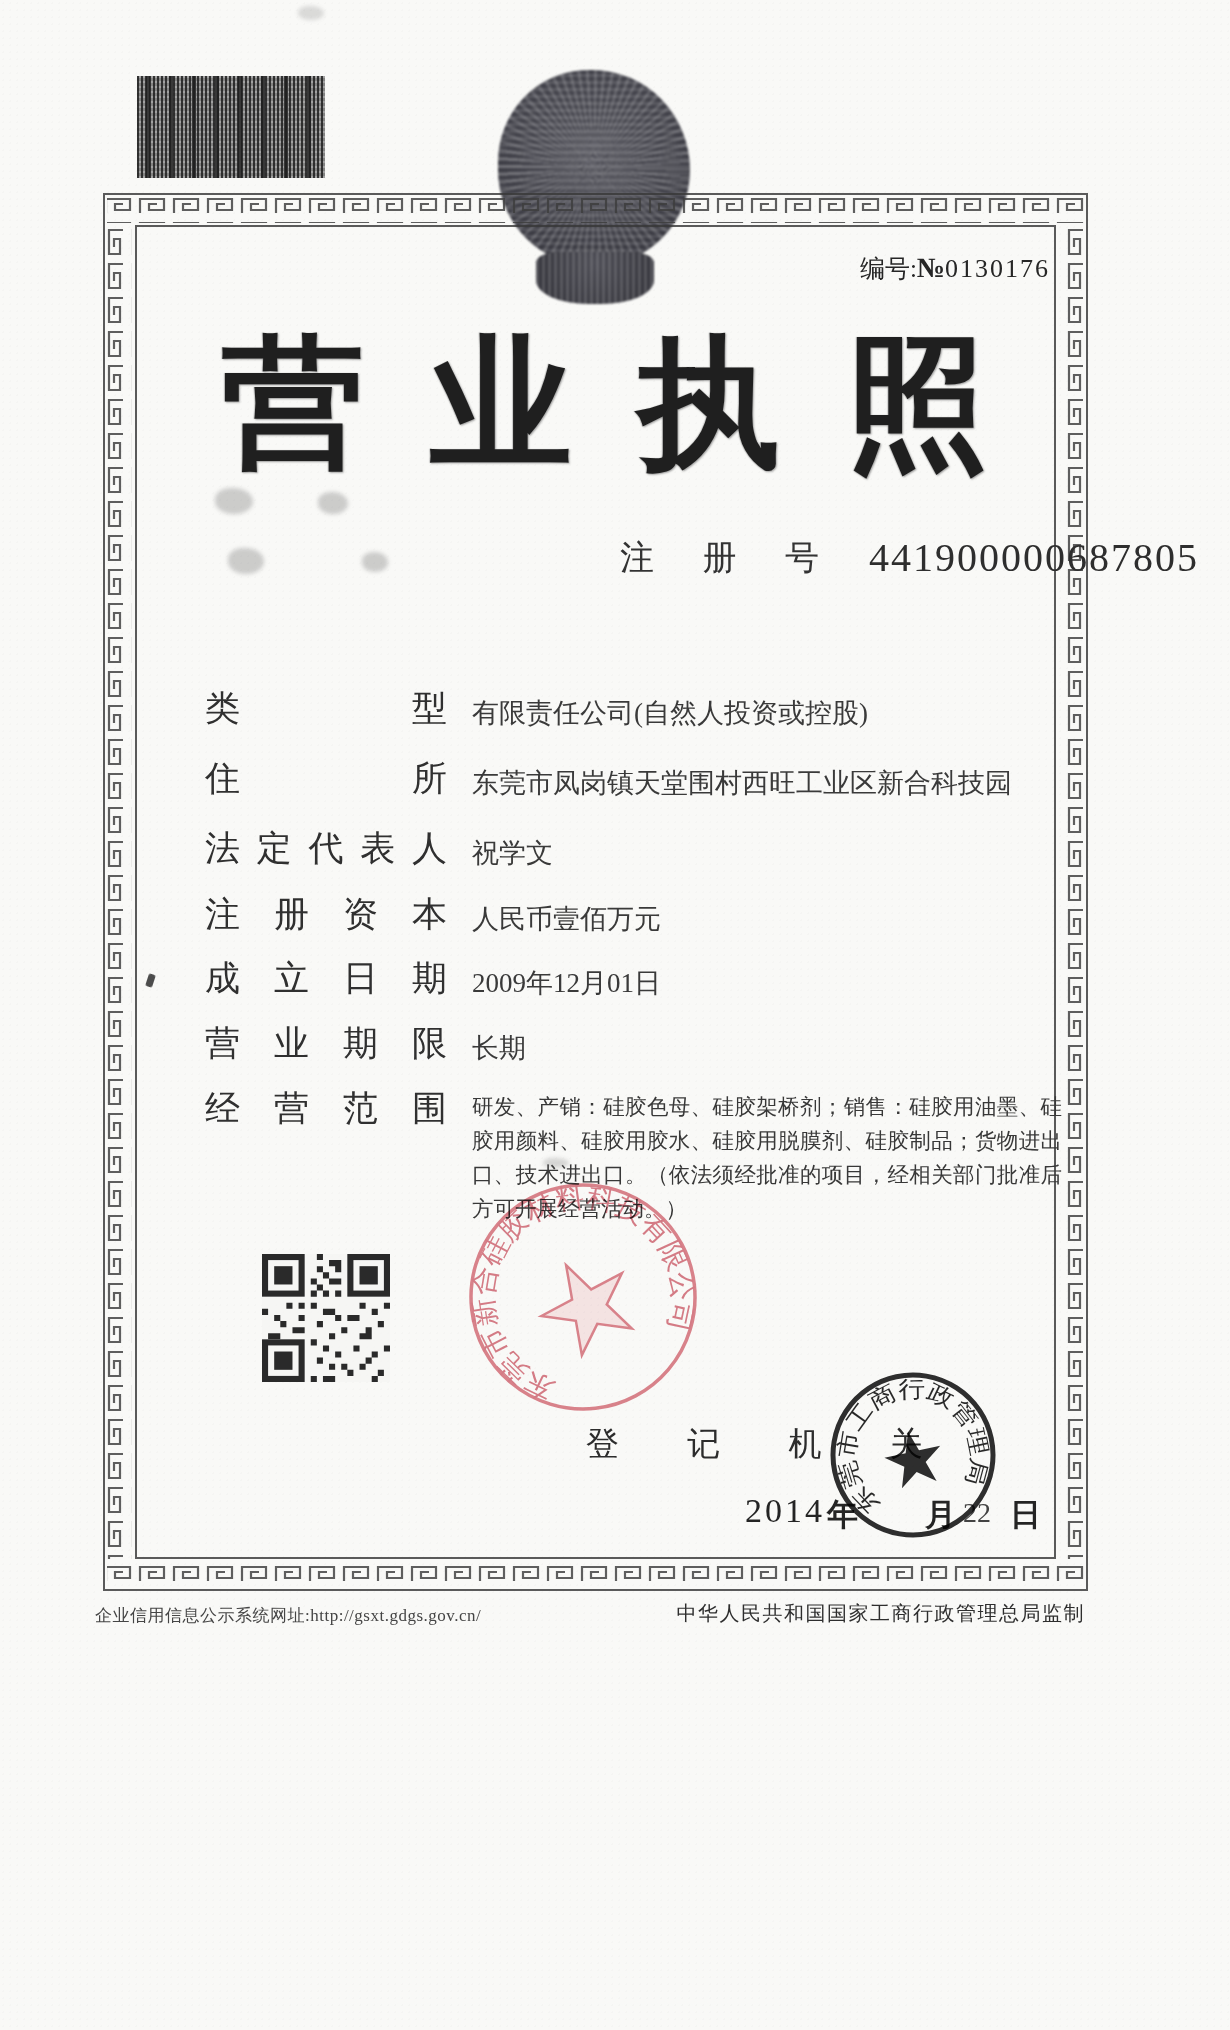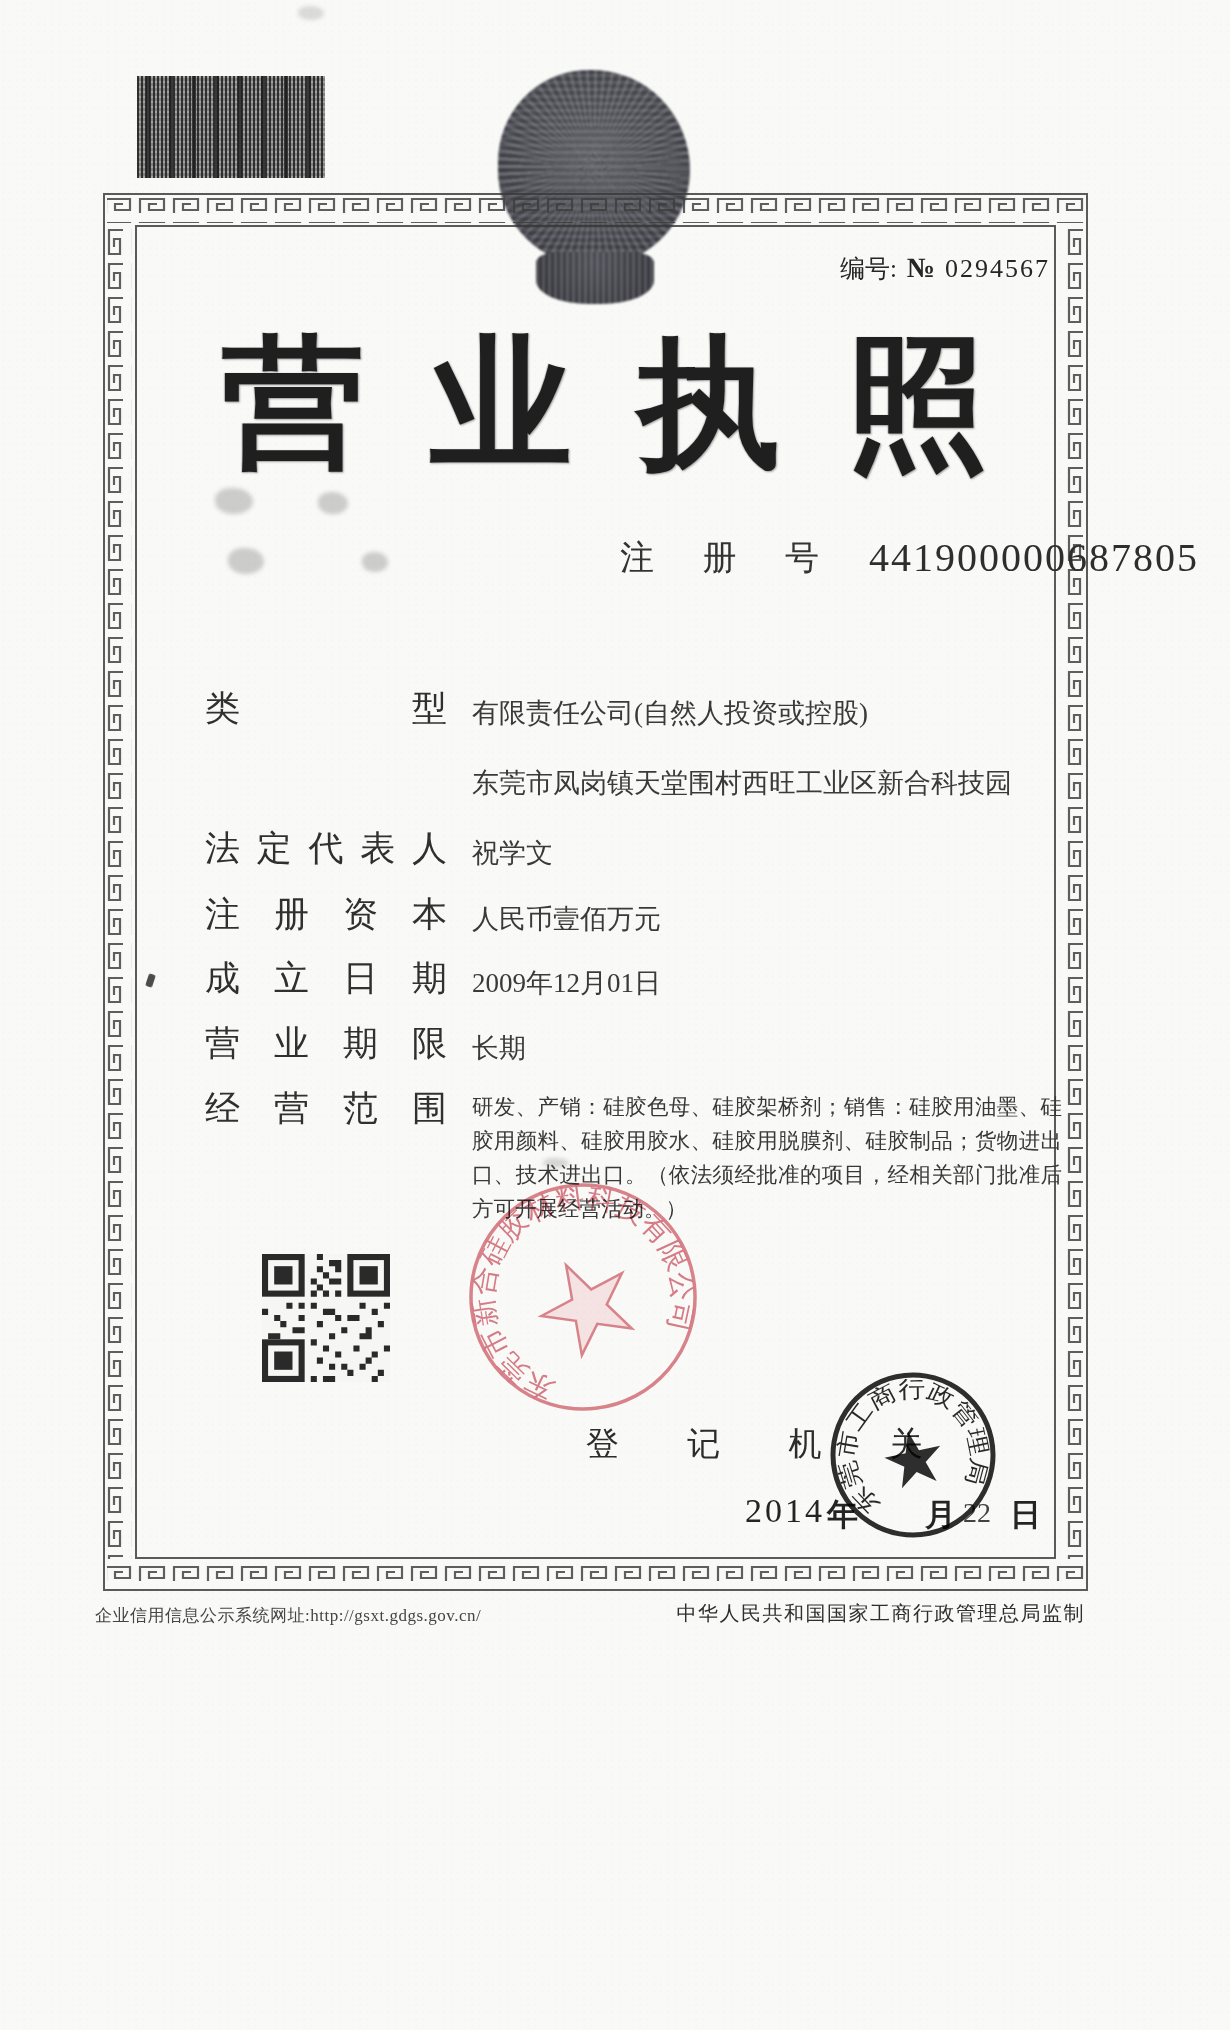--- a/index.html
+++ b/index.html
@@ -26,21 +26,21 @@
                repeating-linear-gradient(0deg,rgba(255,255,255,.12) 0 3px,transparent 3px 7px);}
   .emblem .base{position:absolute;left:38px;top:182px;width:118px;height:52px;border-radius:20% 20% 45% 45%;
     background:radial-gradient(circle at 50% 20%,#4c4c54,#38383f 75%);}
   .emblem .base:after{content:"";position:absolute;inset:0;border-radius:inherit;
     background:repeating-linear-gradient(90deg,rgba(255,255,255,.15) 0 3px,transparent 3px 6px);}
 
   
   .frame{left:103px;top:193px;opacity:.82;filter:blur(.3px);}
 
   
-  .serial{top:252px;right:180px;display:flex;align-items:baseline;gap:10px;font-size:25px;color:#262626;}
+  .serial{top:252px;right:180px;display:flex;align-items:baseline;font-size:25px;color:#262626;}
   .serial .no-sign{font-weight:bold;font-size:28px;}
   .serial .digits{font-size:26px;letter-spacing:2px;}
 
   
   .title{left:595px;top:318px;transform:translateX(-50%);white-space:nowrap;
     font-family:"Liberation Sans",sans-serif;font-weight:bold;font-size:142px;line-height:1.2;
     letter-spacing:66px;margin-left:43px;color:#1f1f1f;
     text-shadow:1px 1px 2px rgba(110,110,110,.65),-1px 0 1px rgba(130,130,130,.4);}
 
   
@@ -113,36 +113,37 @@
     <rect x="33" y="33" width="919" height="1332" fill="none" stroke="#383838" stroke-width="2"></rect>
     <rect x="4" y="5" width="977" height="25" fill="url(#mh)"></rect>
     <rect x="4" y="1368" width="977" height="25" fill="url(#mh)"></rect>
     <rect x="4" y="32" width="25" height="1334" fill="url(#mv)"></rect>
     <rect x="956" y="32" width="25" height="1334" fill="url(#mv)"></rect>
   </svg>
 
   <div class="abs serial">
     <span>编号:</span>
     <span class="no-sign">№</span>
-    <span class="digits">0294567</span>
+    <span class="digits">0130176</span>
   </div>
 
   <div class="abs title">营业执照</div>
 
   <div class="abs regno">
     <span class="lab">注 册 号</span>
     <span class="num">441900000687805</span>
   </div>
 
   <div class="abs fields">
     <div class="frow" style="top:75px">
       <span class="lab">类型</span>
       <span class="val">有限责任公司(自然人投资或控股)</span>
     </div>
     <div class="frow" style="top:145px">
+      <span class="lab">住所</span>
       <span class="val">东莞市凤岗镇天堂围村西旺工业区新合科技园</span>
     </div>
     <div class="frow" style="top:215px">
       <span class="lab">法定代表人</span>
       <span class="val">祝学文</span>
     </div>
     <div class="frow" style="top:281px">
       <span class="lab">注册资本</span>
       <span class="val">人民币壹佰万元</span>
     </div>

